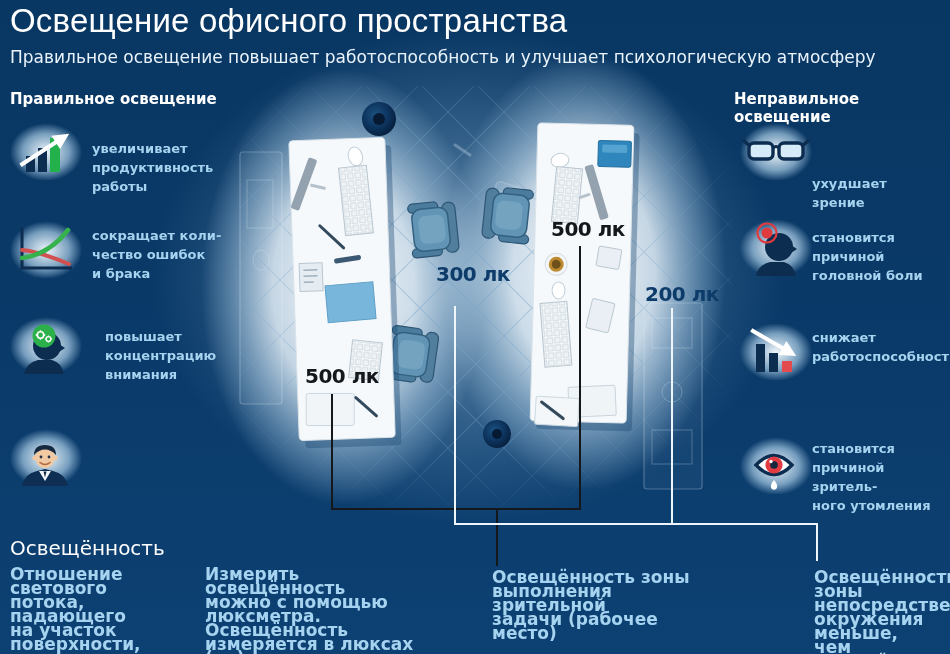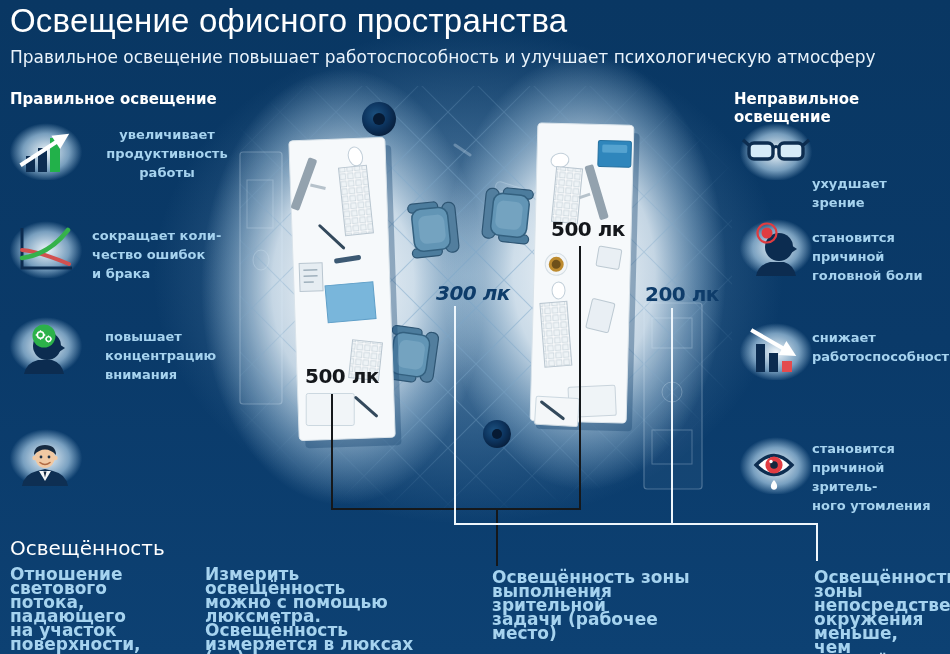--- a/index.html
+++ b/index.html
@@ -137,40 +137,40 @@
     <circle cx="497" cy="434" r="5" fill="#061a33"></circle>
 
     <polyline points="332,394 332,509 580,509 580,246" fill="none" stroke="#15181b" stroke-width="2"></polyline>
     <line x1="497" y1="509" x2="497" y2="566" stroke="#15181b" stroke-width="2"></line>
     <polyline points="455,306 455,524 817,524 817,561" fill="none" stroke="#eef6fc" stroke-width="2"></polyline>
     <line x1="672" y1="308" x2="672" y2="524" stroke="#eef6fc" stroke-width="2"></line>
   </svg>
 
   <div class="plan-label lab-black" style="left:305px;top:364px;">500 лк</div>
   <div class="plan-label lab-black" style="left:551px;top:217px;">500 лк</div>
-  <div class="plan-label lab-blue" style="left:436px;top:281px;font-style:italic;">300 лк</div>
+  <div class="plan-label lab-blue" style="left:436px;top:262px;">300 лк</div>
   <div class="plan-label lab-blue" style="left:645px;top:282px;">200 лк</div>
 
   <div class="txt title" style="left:10px;top:2px;">Освещение офисного пространства</div>
   <div class="txt subtitle" style="left:10px;top:47px;">Правильное освещение повышает работоспособность и улучшает психологическую атмосферу</div>
 
   <div class="txt col-heading" style="left:10px;top:90px;">Правильное освещение</div>
 
   <div class="tile" style="left:6px;top:122px;">
     <svg width="80" height="58" viewBox="0 0 80 58">
       <rect x="20" y="34" width="9" height="16" fill="#0c2c50"></rect>
       <rect x="32" y="26" width="9" height="24" fill="#0c2c50"></rect>
       <rect x="44" y="16" width="10" height="34" fill="#22b14a"></rect>
       <g transform="rotate(-33 38 28)">
         <line x1="10" y1="28" x2="54" y2="28" stroke="#ffffff" stroke-width="4"></line>
         <polygon points="52,20 68,28 52,36" fill="#ffffff"></polygon>
       </g>
     </svg>
   </div>
-  <div class="txt item-text" style="left:92px;top:125px;width:150px;text-align:center;">увеличивает
+  <div class="txt item-text" style="left:92px;top:139px;width:150px;">увеличивает
 продуктивность
 работы</div>
 
   <div class="tile" style="left:6px;top:220px;">
     <svg width="80" height="58" viewBox="0 0 80 58">
       <path d="M16,8 L16,48 L66,48" stroke="#0c2c50" stroke-width="3" fill="none"></path>
       <path d="M16,30 C30,31 46,37 63,44" stroke="#d2504f" stroke-width="4" fill="none" stroke-linecap="round"></path>
       <path d="M16,38 C32,36 48,28 62,10" stroke="#35b24b" stroke-width="4.5" fill="none" stroke-linecap="round"></path>
     </svg>
   </div>

